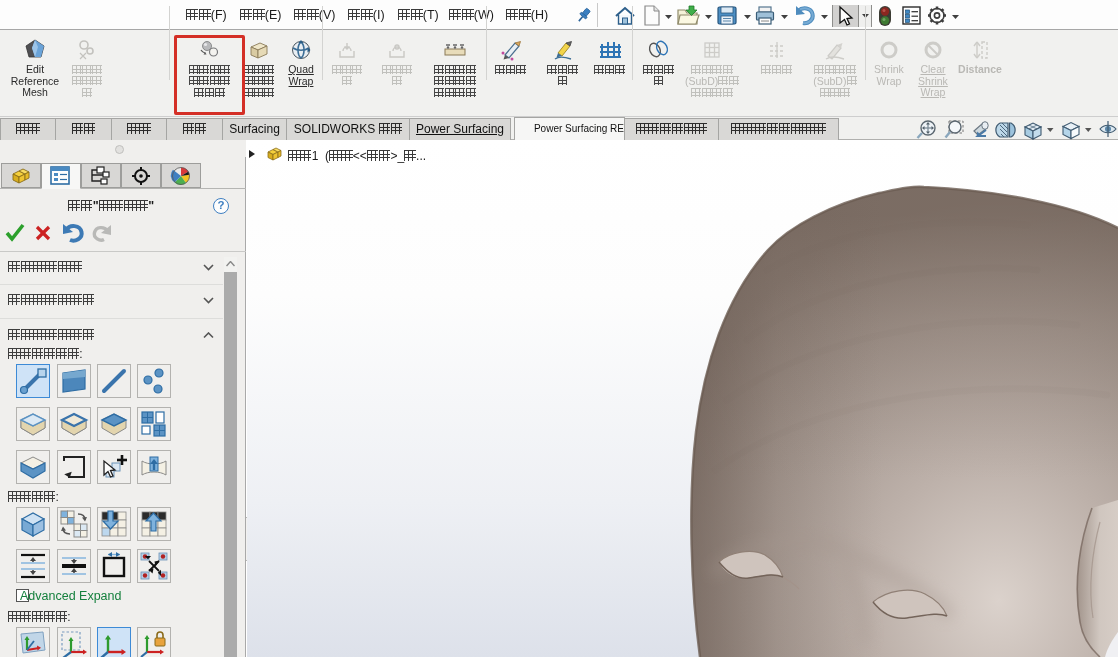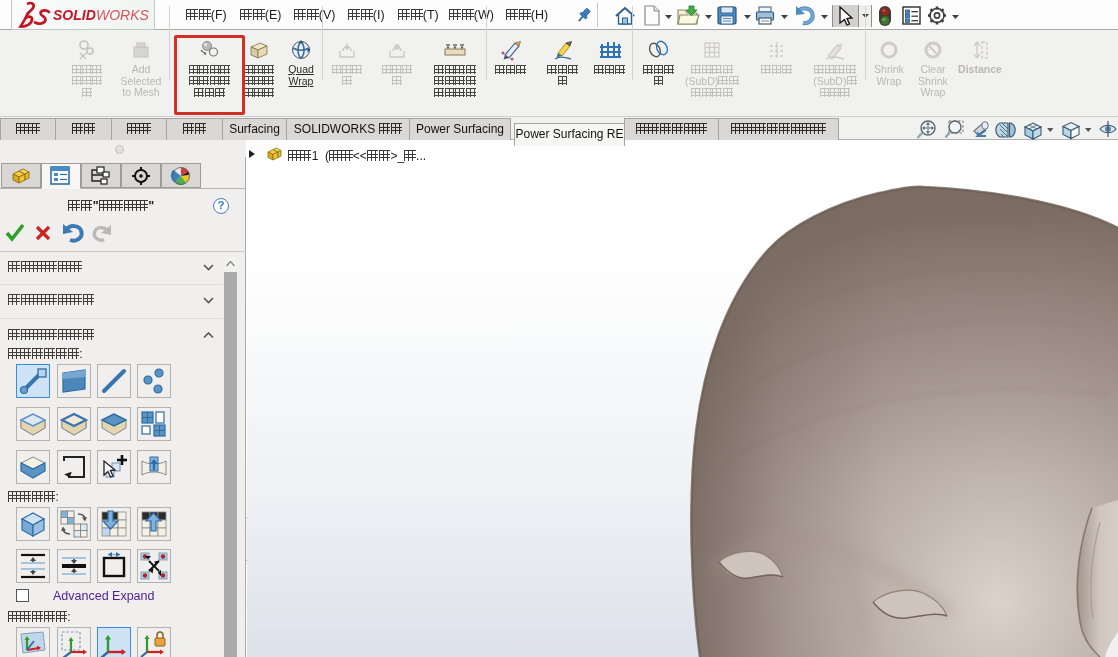--- a/index.html
+++ b/index.html
@@ -39,31 +39,20 @@
                       repeating-linear-gradient(to right,currentColor 0 1px,transparent 1px 3.9px); }
 
 
 #viewport { left:247px; top:140px; width:871px; height:517px; background:linear-gradient(180deg,#ffffff 0%,#fdfdfd 30%,#eef0f4 70%,#dde1ea 100%); }
 </style>
 </head>
 <body>
 <div id="stage">
 
 <div class="abs" id="titlebar"></div>
-<div class="abs" id="logobox">
-  <svg width="142" height="28" viewBox="0 0 142 28">
-    <g fill="none" stroke="#c41425" stroke-width="2.7" stroke-linecap="round">
-      <path d="M16 3.5 C 20 2, 23 4.5, 21 8 C 19.5 10.5, 17 11.5, 15.5 14"></path>
-      <path d="M15.5 14 C 13.5 18, 11 23, 8.5 26.5 C 14 27, 19.5 24, 20 19.5 C 20.3 16, 15.5 15.5, 13 19"></path>
-      <path d="M37 12 C 34 9.5, 29 10, 28.5 13 C 28 16, 34 16.5, 33.5 20 C 33 23.5, 27 24.5, 23 22.5"></path>
-    </g>
-    <text x="41" y="20" font-size="14" font-weight="bold" font-style="italic" fill="#c41425" font-family="Liberation Sans,sans-serif">SOLID</text>
-    <text x="84" y="20" font-size="14" font-style="italic" fill="#d4545c" font-family="Liberation Sans,sans-serif">WORKS</text>
-  </svg>
-</div>
 <div class="abs menuitem" style="left:186px;"><i class="k"></i><i class="k"></i>(F)</div>
 <div class="abs menuitem" style="left:240px;"><i class="k"></i><i class="k"></i>(E)</div>
 <div class="abs menuitem" style="left:294px;"><i class="k"></i><i class="k"></i>(V)</div>
 <div class="abs menuitem" style="left:348px;"><i class="k"></i><i class="k"></i>(I)</div>
 <div class="abs menuitem" style="left:398px;"><i class="k"></i><i class="k"></i>(T)</div>
 <div class="abs menuitem" style="left:449px;"><i class="k"></i><i class="k"></i>(W)</div>
 <div class="abs menuitem" style="left:506px;"><i class="k"></i><i class="k"></i>(H)</div>
 
 <svg class="abs" style="left:575px;top:5px;" width="18" height="20" viewBox="0 0 18 20">
   <g transform="rotate(40 9 10)" fill="#3a7fc1" stroke="#2b639a" stroke-width="0.8">
@@ -163,39 +152,38 @@
   <path d="M338 10 l7 0 l-3.5 4 z" fill="#404040"></path>
 </svg>
 
 <div class="abs" id="ribbon"></div>
 <div class="abs rsep" style="left:169px;"></div>
 <div class="abs rsep" style="left:322px;"></div>
 <div class="abs rsep" style="left:486px;"></div>
 <div class="abs rsep" style="left:632px;"></div>
 <div class="abs rsep" style="left:865px;"></div>
 
+<div class="abs rbtn" style="left:3px;top:37px;width:64px;">
+<svg class="ricon" width="22" height="22" viewBox="0 0 22 22">
+        <path d="M11 1 L20 7 L17 18 L5 18 L2 7 Z" fill="#4f4f52" stroke="#333" stroke-width="0.8"></path>
+        <path d="M11 1 L20 7 L17 18 L11 18 L8 9 Z" fill="#6aa3d8"></path>
+        <path d="M11 1 L14 8 L11 18 L8 9 Z" fill="#9cc4e8"></path>
+      </svg>
+Edit<br>Reference<br>Mesh</div>
 
 <div class="abs rbtn gray" style="left:61px;top:37px;width:52px;">
 <svg class="ricon" width="22" height="22" viewBox="0 0 22 22">
         <g stroke="#c3c2be" fill="none" stroke-width="1.6">
           <circle cx="8" cy="6" r="4"></circle>
           <circle cx="14" cy="12" r="3"></circle>
           <path d="M4 14 l6 6 M4 20 l6 -6" stroke-width="1.2"></path>
         </g>
       </svg>
 <i class="k"></i><i class="k"></i><i class="k"></i><br><i class="k"></i><i class="k"></i><i class="k"></i><br><i class="k"></i></div>
 
-<div class="abs rbtn gray" style="left:112px;top:37px;width:58px;">
-<svg class="ricon" width="22" height="22" viewBox="0 0 22 22">
-        <g fill="#d6d5d1" stroke="#c3c2be">
-          <rect x="4" y="8" width="14" height="10"></rect>
-          <rect x="7" y="4" width="8" height="4"></rect>
-        </g>
-      </svg>
-Add<br>Selected<br>to Mesh</div>
 
 <div class="abs rbtn" style="left:178px;top:37px;width:63px;">
 <svg class="ricon" width="24" height="22" viewBox="0 0 24 22">
         <circle cx="9" cy="7" r="4.5" fill="#b9babc" stroke="#77787a" stroke-width="0.8"></circle>
         <circle cx="7.5" cy="5.5" r="1.6" fill="#e8e8ea"></circle>
         <path d="M3 11 a7 7 0 0 0 4 3" fill="none" stroke="#555" stroke-width="1.3"></path>
         <path d="M8.5 15.5 l-3 0 l1.8 -2.6 z" fill="#555"></path>
         <circle cx="15.5" cy="13" r="4" fill="#f4f3ef" stroke="#77787a" stroke-width="1.2"></circle>
       </svg>
 <i class="k"></i><i class="k"></i><i class="k"></i><i class="k"></i><br><i class="k"></i><i class="k"></i><i class="k"></i><i class="k"></i><br><i class="k"></i><i class="k"></i><i class="k"></i></div>
@@ -335,21 +323,21 @@
         <path d="M3 20 C 8 17, 15 18, 21 20" stroke="#cdccc8" stroke-width="1.4" fill="none"></path>
       </svg>
 <i class="k"></i><i class="k"></i><i class="k"></i><i class="k"></i><br>(SubD)<i class="k"></i><br><i class="k"></i><i class="k"></i><i class="k"></i></div>
 
 <div class="abs rbtn gray" style="left:864px;top:37px;width:50px;">
 <svg class="ricon" width="24" height="22" viewBox="0 0 24 22">
         <circle cx="12" cy="11" r="7" fill="none" stroke="#cdccc8" stroke-width="3"></circle>
       </svg>
 Shrink<br>Wrap</div>
 
-<div class="abs rbtn gray" style="left:908px;top:37px;width:50px;">
+<div class="abs rbtn gray" style="left:908px;top:37px;width:50px;text-decoration:underline;">
 <svg class="ricon" width="24" height="22" viewBox="0 0 24 22">
         <circle cx="12" cy="11" r="7" fill="none" stroke="#cdccc8" stroke-width="3"></circle>
         <line x1="7" y1="6" x2="17" y2="16" stroke="#cdccc8" stroke-width="2"></line>
       </svg>
 Clear<br>Shrink<br>Wrap</div>
 
 <div class="abs rbtn gray" style="left:952px;top:37px;width:56px;font-weight:bold;">
 <svg class="ricon" width="24" height="22" viewBox="0 0 24 22">
         <g stroke="#cdccc8" fill="none" stroke-width="1.4">
           <line x1="9" y1="3" x2="9" y2="19"></line>
@@ -360,22 +348,22 @@
 Distance</div>
 <div class="abs" id="redbox"></div>
 
 <div class="abs" id="tabbar"></div>
 <div class="abs ctab" style="left:0px;top:118px;width:56px;"><i class="k"></i><i class="k"></i></div>
 <div class="abs ctab" style="left:55px;top:118px;width:57px;"><i class="k"></i><i class="k"></i></div>
 <div class="abs ctab" style="left:111px;top:118px;width:56px;"><i class="k"></i><i class="k"></i></div>
 <div class="abs ctab" style="left:166px;top:118px;width:57px;"><i class="k"></i><i class="k"></i></div>
 <div class="abs ctab" style="left:222px;top:118px;width:65px;">Surfacing</div>
 <div class="abs ctab" style="left:286px;top:118px;width:124px;">SOLIDWORKS <i class="k"></i><i class="k"></i></div>
-<div class="abs ctab" style="left:409px;top:118px;width:102px;">Power Surfacing</div>
-<div class="abs ctab active" style="left:514px;top:123px;width:111px;font-size:12px;">Power Surfacing RE</div>
+<div class="abs ctab" style="left:409px;top:118px;width:102px;text-decoration:underline;">Power Surfacing</div>
+<div class="abs ctab active" style="left:514px;top:117px;width:111px;font-size:10px;text-align:right;">Power Surfacing RE</div>
 <div class="abs ctab" style="left:624px;top:118px;width:95px;"><i class="k"></i><i class="k"></i><i class="k"></i><i class="k"></i><i class="k"></i><i class="k"></i></div>
 <div class="abs ctab" style="left:718px;top:118px;width:121px;"><i class="k"></i><i class="k"></i><i class="k"></i><i class="k"></i><i class="k"></i><i class="k"></i><i class="k"></i><i class="k"></i></div>
 
 <svg class="abs" style="left:914px;top:120px;" width="204" height="20" viewBox="0 0 204 20">
 
   <g transform="translate(2,0)">
     <circle cx="12" cy="8" r="7" fill="#eef3f7" stroke="#5b6770" stroke-width="1.4"></circle>
     <g stroke="#7d8d99" stroke-width="1.3">
           <line x1="12" y1="3" x2="12" y2="13"></line>
           <line x1="7" y1="8" x2="17" y2="8"></line>
@@ -733,21 +721,21 @@
           <line x1="21" y1="11" x2="11" y2="21"></line>
         </g>
         <g fill="#111">
           <path d="M11 11 l0 4.5 l-4.5 0 z" transform="rotate(45 11 11) translate(-2 -5)"></path>
           <path d="M23 9 l-5 1 l1 5 z" transform="translate(-1.5 1.5)"></path>
           <path d="M9 21 l5 -1 l-1 5 z" transform="translate(1.5 -1.5)"></path>
           <path d="M21 21 l-4.5 0 l0 -4.5 z" transform="translate(2 5) rotate(45 21 21)"></path>
         </g>
       </svg></div>
 <div class="abs" style="left:16px;top:589px;width:13px;height:13px;background:#fff;border:1px solid #555;"></div>
-<div class="abs" style="left:53px;top:589px;font-size:12.5px;color:#4c1d95;">Advanced Expand</div>
+<div class="abs" style="left:20px;top:589px;font-size:12.5px;color:#15803d;">Advanced Expand</div>
 <div class="abs seclabel" style="top:610px;"><i class="k"></i><i class="k"></i><i class="k"></i><i class="k"></i><i class="k"></i>:</div>
 <div class="abs gbtn" style="left:16px;top:627px;height:34px;">
 <svg width="32" height="32" viewBox="0 0 32 32">
         <path d="M4 6 L26 4 L28 22 L6 25 Z" fill="#b9d2e8" stroke="#6b93b8" stroke-width="1" opacity="0.85"></path>
         <g stroke-width="2.2" fill="none">
           <path d="M10 22 L10 10" stroke="#2e9b2e"></path>
           <path d="M10 22 L22 20" stroke="#cc2222"></path>
           <path d="M10 22 L17 13" stroke="#2e6da4" stroke-width="1.8"></path>
         </g>
         <path d="M10 8 l-2.5 4 l5 0 z" fill="#2e9b2e"></path>

